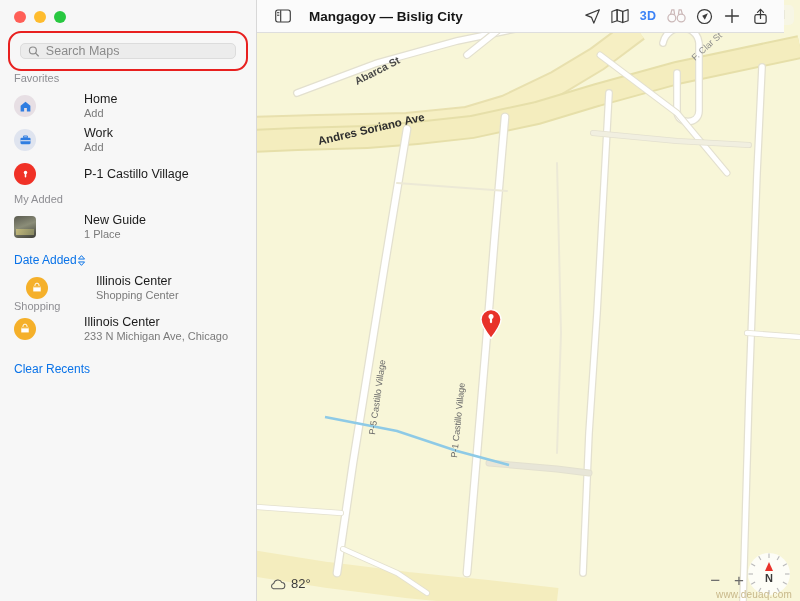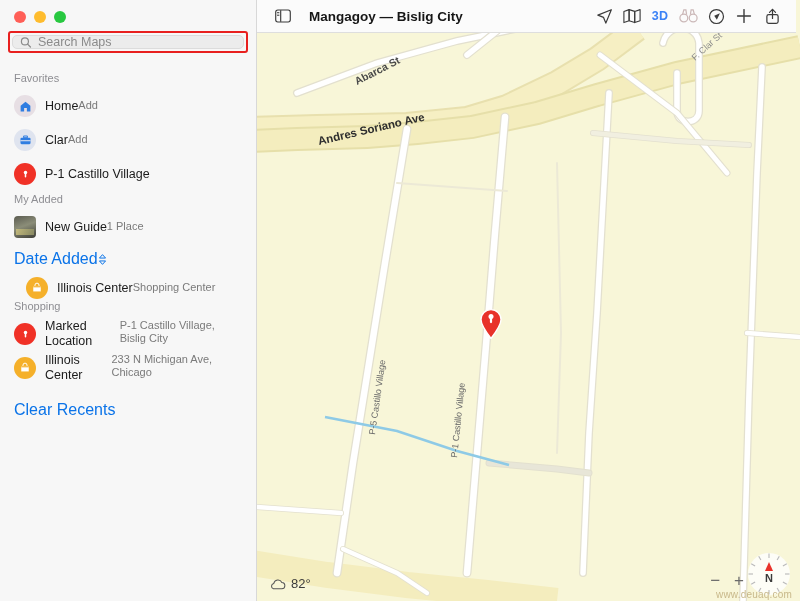--- a/index.html
+++ b/index.html
@@ -38,24 +38,24 @@
     display: block;
   }
   .tl-close  { background: #ff5f57; }
   .tl-min    { background: #febc2e; }
   .tl-max    { background: #28c840; }
 
   .search-wrap {
     position: absolute;
     top: 31px; left: 8px;
     width: 240px;
-    height: 22px;
+    height: 40px;
     border: 2px solid #e8201f;
-    border-radius: 3px;
-    padding: 2px;
+    border-radius: 13px;
+    padding: 10px;
   }
   .search-box {
     width: 100%; height: 100%;
     background: #ececec;
     border: 1px solid #dcdcdc;
     border-radius: 5px;
     display: flex;
     align-items: center;
     padding: 0 7px;
     gap: 6px;
@@ -80,21 +80,21 @@
   .sb-list { position: absolute; left: 0; right: 6px; }
 
   .row {
     display: flex;
     align-items: center;
     gap: 9px;
     padding: 0 12px 0 14px;
     height: 34px;
     cursor: default;
   }
-  .row-text { display: flex; justify-content: flex-end; line-height: 1.2; }
+  .row-text { display: flex; flex-direction: column; justify-content: flex-end; line-height: 1.2; margin-left: 39px; }
   .row-title { font-size: 12.5px; color: #1b1b1b; }
   .row-sub   { font-size: 11px; color: #7a7a7a; }
 
   .ic {
     width: 22px; height: 22px;
     border-radius: 50%;
     flex: 0 0 22px;
     display: flex; align-items: center; justify-content: center;
   }
   .ic-home { background: #e7dfe4; }
@@ -108,40 +108,40 @@
     position: relative;
   }
   .ic-guide::after {
     content:"";
     position:absolute; left:2px; bottom:3px; right:2px; height:6px;
     background: linear-gradient(90deg,#d4c87f,#9a9a6a);
     opacity:.75;
   }
 
   .link-blue {
-    font-size: 16px;
+    font-size: 12px;
     color: #0a73e8;
     padding-left: 14px;
     display: inline-flex;
     align-items: center;
     gap: 0;
     cursor: default;
   }
 
   
   .map-pane {
     position: relative;
     flex: 1 1 auto;
     height: 601px;
     overflow: hidden;
     background: #f8f6d8;
   }
   .toolbar {
     position: absolute;
-    top: 0; left: 0; right: 4px;
+    top: 0; left: 0; right: 16px;
     height: 33px;
     background: #fbfbfb;
     border-bottom: 1px solid #dedede;
     display: flex;
     align-items: center;
     padding: 0 10px 0 12px;
     z-index: 30;
   }
   .tb-title {
     font-size: 13.5px;
@@ -291,21 +291,21 @@
 
       <div class="row">
         <span class="ic ic-work">
           <svg width="13" height="13" viewBox="0 0 16 16">
             <rect x="1.8" y="4.6" width="12.4" height="8" rx="1.4" fill="#2f7de1"></rect>
             <rect x="5.6" y="2.4" width="4.8" height="2.4" rx="1" fill="none" stroke="#2f7de1" stroke-width="1.3"></rect>
             <rect x="1.8" y="7.6" width="12.4" height="1.3" fill="#dfe4ef"></rect>
           </svg>
         </span>
         <span class="row-text">
-          <span class="row-title">Clar</span>
+          <span class="row-title">Work</span>
           <span class="row-sub">Add</span>
         </span>
       </div>
 
       <div class="row">
         <span class="ic ic-pin">
           <svg width="11" height="11" viewBox="0 0 16 16">
             <circle cx="8" cy="5.1" r="2.5" fill="#fff"></circle>
             <rect x="6.9" y="5" width="2.2" height="7.4" rx="1.1" fill="#fff"></rect>
           </svg>
@@ -347,32 +347,20 @@
         <span class="row-text">
           <span class="row-title">Illinois Center</span>
           <span class="row-sub">Shopping Center</span>
         </span>
       </div>
     </div>
 
     <div class="sb-list" style="top:300px">
       <div class="section-head">Shopping</div>
 
-      <div class="row" style="margin-top:5px">
-        <span class="ic ic-pin">
-          <svg width="11" height="11" viewBox="0 0 16 16">
-            <circle cx="8" cy="5.1" r="2.5" fill="#fff"></circle>
-            <rect x="6.9" y="5" width="2.2" height="7.4" rx="1.1" fill="#fff"></rect>
-          </svg>
-        </span>
-        <span class="row-text">
-          <span class="row-title">Marked Location</span>
-          <span class="row-sub">P-1 Castillo Village, Bislig City</span>
-        </span>
-      </div>
 
       <div class="row">
         <span class="ic ic-shop">
           <svg width="12" height="12" viewBox="0 0 16 16">
             <path d="M3 5.6h10v7H3z" fill="#fff"></path>
             <path d="M5.3 5.6V4.2a2.7 2.7 0 0 1 5.4 0v1.4" fill="none" stroke="#fff" stroke-width="1.3"></path>
             <rect x="3" y="5.6" width="10" height="1.5" fill="#f5b02a"></rect>
           </svg>
         </span>
         <span class="row-text">

